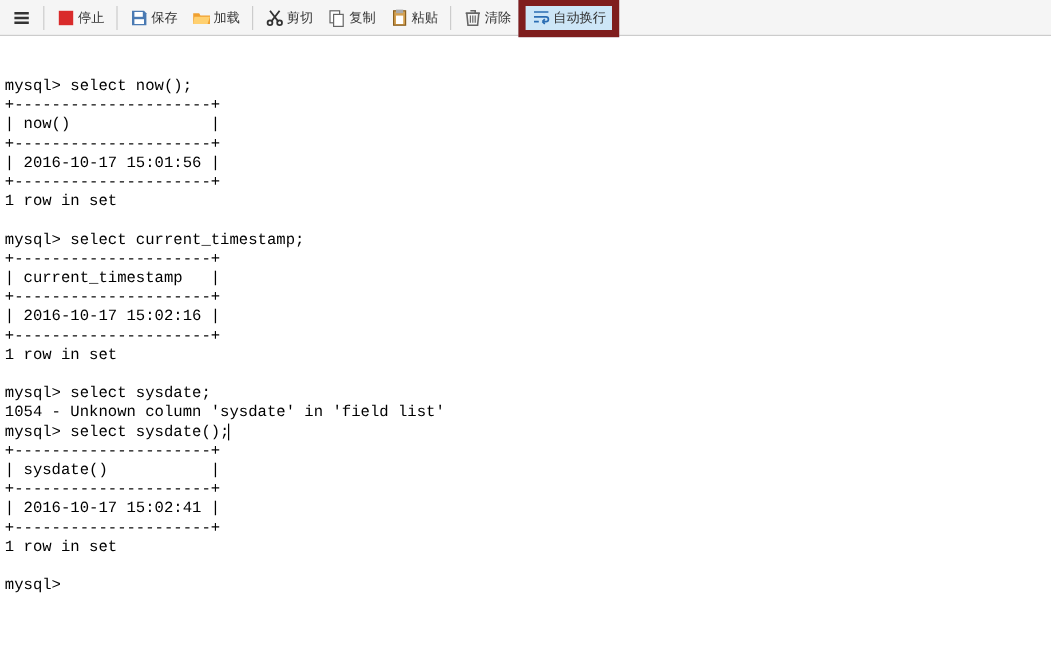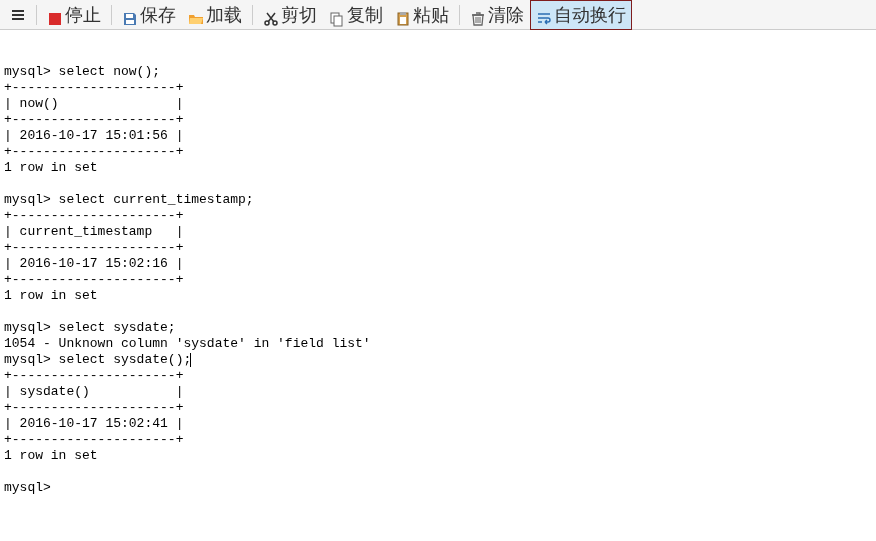--- a/index.html
+++ b/index.html
@@ -17,29 +17,29 @@
       height: 30px;
       background: #f5f5f5;
       border-bottom: 1px solid #ccc;
       display: flex;
       align-items: center;
       padding: 0 4px;
       gap: 0;
     }
     .tb-btn {
       display: inline-flex;
-      align-items: flex-end;
+      align-items: flex-start;
       gap: 2px;
       padding: 3px 6px;
       cursor: pointer;
       color: #333;
       white-space: nowrap;
-      font-size: 18px;
+      font-size: 11px;
     }
-    .tb-btn.active { background: #cde6f7; border: 1px solid #7f1d1d; padding: 2px 5px; }
+    .tb-btn.active { background: #cde6f7; border: 6px solid #7f1d1d; padding: 2px 5px; }
     .sep {
       width: 1px;
       height: 20px;
       background: #ccc;
       margin: 0 4px;
     }
     .icon { display: inline-flex; width: 16px; height: 16px; }
     .console {
       flex: 1;
       padding: 6px 4px;

